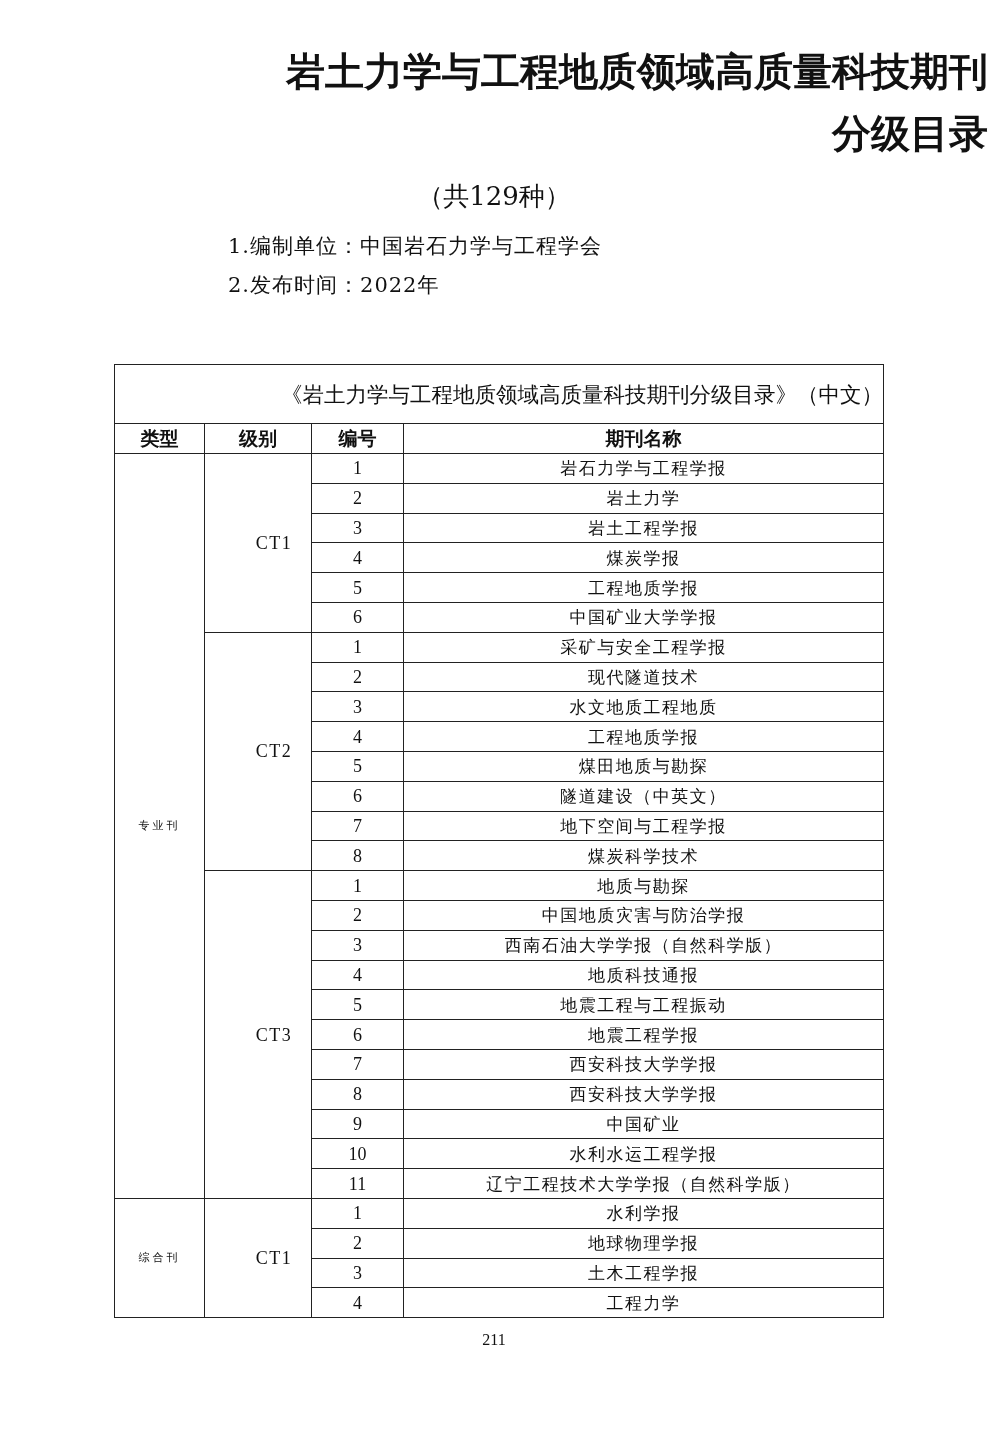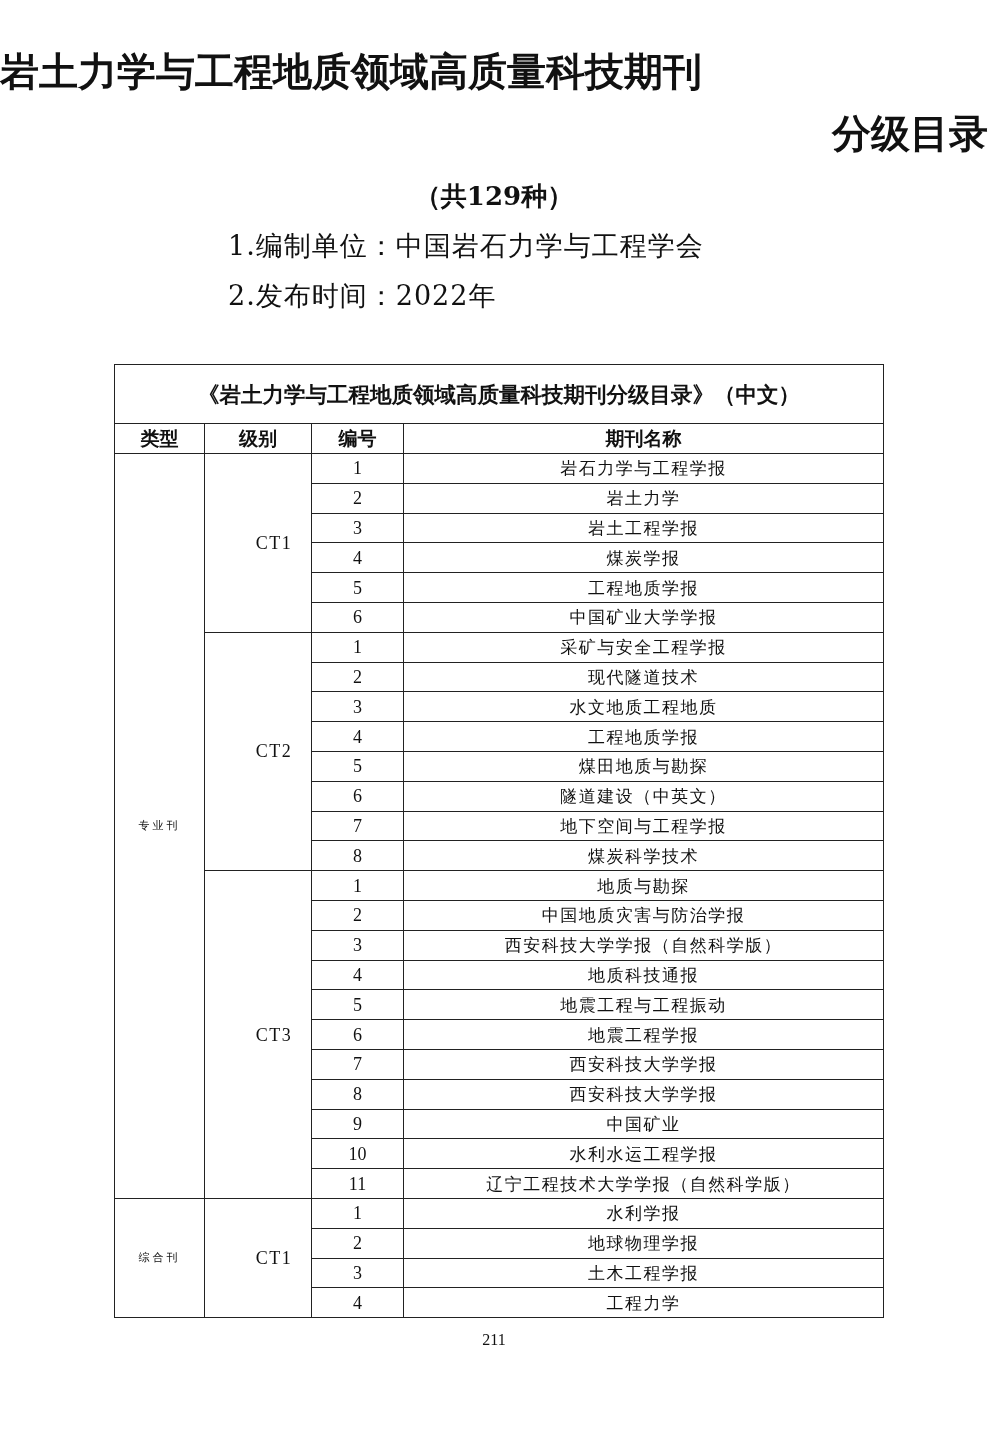--- a/index.html
+++ b/index.html
@@ -1,26 +1,26 @@
 <!DOCTYPE html>
 <html><head>
 <meta charset="utf-8">
 <style>
   html, body { margin: 0; padding: 0; background: #ffffff; }
   body { width: 988px; height: 1441px; position: relative; overflow: hidden; color: #111; font-family: "DejaVu Serif", "Liberation Serif", serif; }
-  .title1 { position: absolute; left: 0; width: 988px; top: 46px; text-align: left; font-family: "DejaVu Sans", sans-serif; font-weight: bold; font-size: 39px; letter-spacing: 0px; line-height: 52px; }
+  .title1 { position: absolute; left: 0; width: 988px; top: 46px; text-align: right; font-family: "DejaVu Sans", sans-serif; font-weight: bold; font-size: 39px; letter-spacing: 0px; line-height: 52px; }
   .title2 { position: absolute; left: 0; width: 988px; top: 108px; text-align: right; font-family: "DejaVu Sans", sans-serif; font-weight: bold; font-size: 39px; line-height: 52px; }
-  .count { position: absolute; left: 0; width: 988px; top: 178px; text-align: center; font-weight: bold; font-size: 26px; line-height: 36px; font-family: "DejaVu Serif", serif; }
-  .meta { position: absolute; left: 228px; font-size: 27px; line-height: 36px; font-family: "DejaVu Serif", serif; letter-spacing: 1px; }
+  .count { position: absolute; left: 0; width: 988px; top: 178px; text-align: center; font-weight: normal; font-size: 26px; line-height: 36px; font-family: "DejaVu Serif", serif; }
+  .meta { position: absolute; left: 228px; font-size: 21px; line-height: 36px; font-family: "DejaVu Serif", serif; letter-spacing: 1px; }
   .meta1 { top: 228px; }
-  .meta2 { top: 278px; }
+  .meta2 { top: 267px; }
   .table-wrap { position: absolute; left: 114px; top: 364px; width: 769px; }
   table { border-collapse: collapse; width: 769px; table-layout: fixed; }
   td, th { border: 1px solid #222; padding: 0; text-align: center; vertical-align: middle; }
-  .caption-cell { height: 58px; font-family: "DejaVu Sans", sans-serif; font-weight: bold; font-size: 21.5px; letter-spacing: 0px; white-space: nowrap; }
+  .caption-cell { height: 58px; font-family: "DejaVu Sans", sans-serif; font-weight: normal; font-size: 21.5px; letter-spacing: 0px; white-space: nowrap; text-align: right; }
   th { height: 29px; font-family: "DejaVu Sans", sans-serif; font-weight: bold; font-size: 19px; margin-left: 17px; }
   td.cell { height: 28.8px; font-size: 17px; letter-spacing: 1.5px; font-family: "DejaVu Serif", serif; line-height: 20px; }
   td.num { font-family: "Liberation Serif", serif; font-size: 18px; letter-spacing: 0; }
   td.level { font-family: "Liberation Serif", serif; font-size: 18px; padding-left: 32px; }
   td.type { font-size: 11px; letter-spacing: 3px; font-family: "DejaVu Serif", serif; }
   .page-num { position: absolute; left: 0; width: 988px; top: 1331px; text-align: center; font-family: "Liberation Serif", serif; font-size: 16px; }
 </style>
 </head>
 <body>
 
@@ -113,21 +113,21 @@
           <td class="cell level" rowspan="11">CT3</td>
           <td class="cell num">1</td>
           <td class="cell name">地质与勘探</td>
         </tr>
         <tr>
           <td class="cell num">2</td>
           <td class="cell name">中国地质灾害与防治学报</td>
         </tr>
         <tr>
           <td class="cell num">3</td>
-          <td class="cell name">西安科技大学学报（自然科学版）</td>
+          <td class="cell name">西南石油大学学报（自然科学版）</td>
         </tr>
         <tr>
           <td class="cell num">4</td>
           <td class="cell name">地质科技通报</td>
         </tr>
         <tr>
           <td class="cell num">5</td>
           <td class="cell name">地震工程与工程振动</td>
         </tr>
         <tr>

